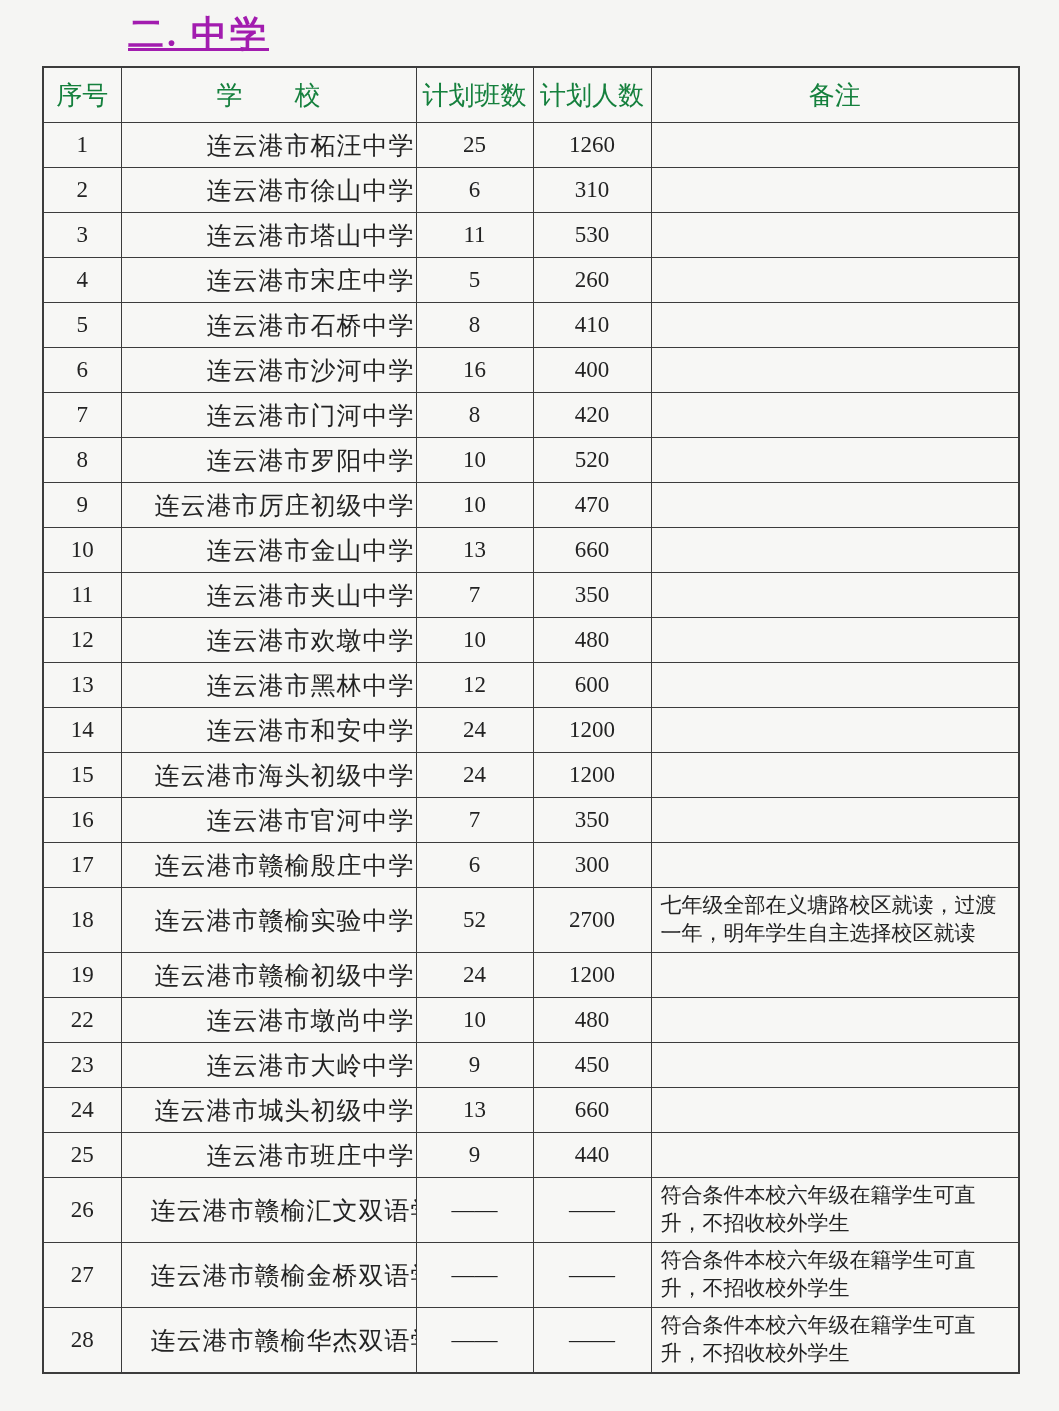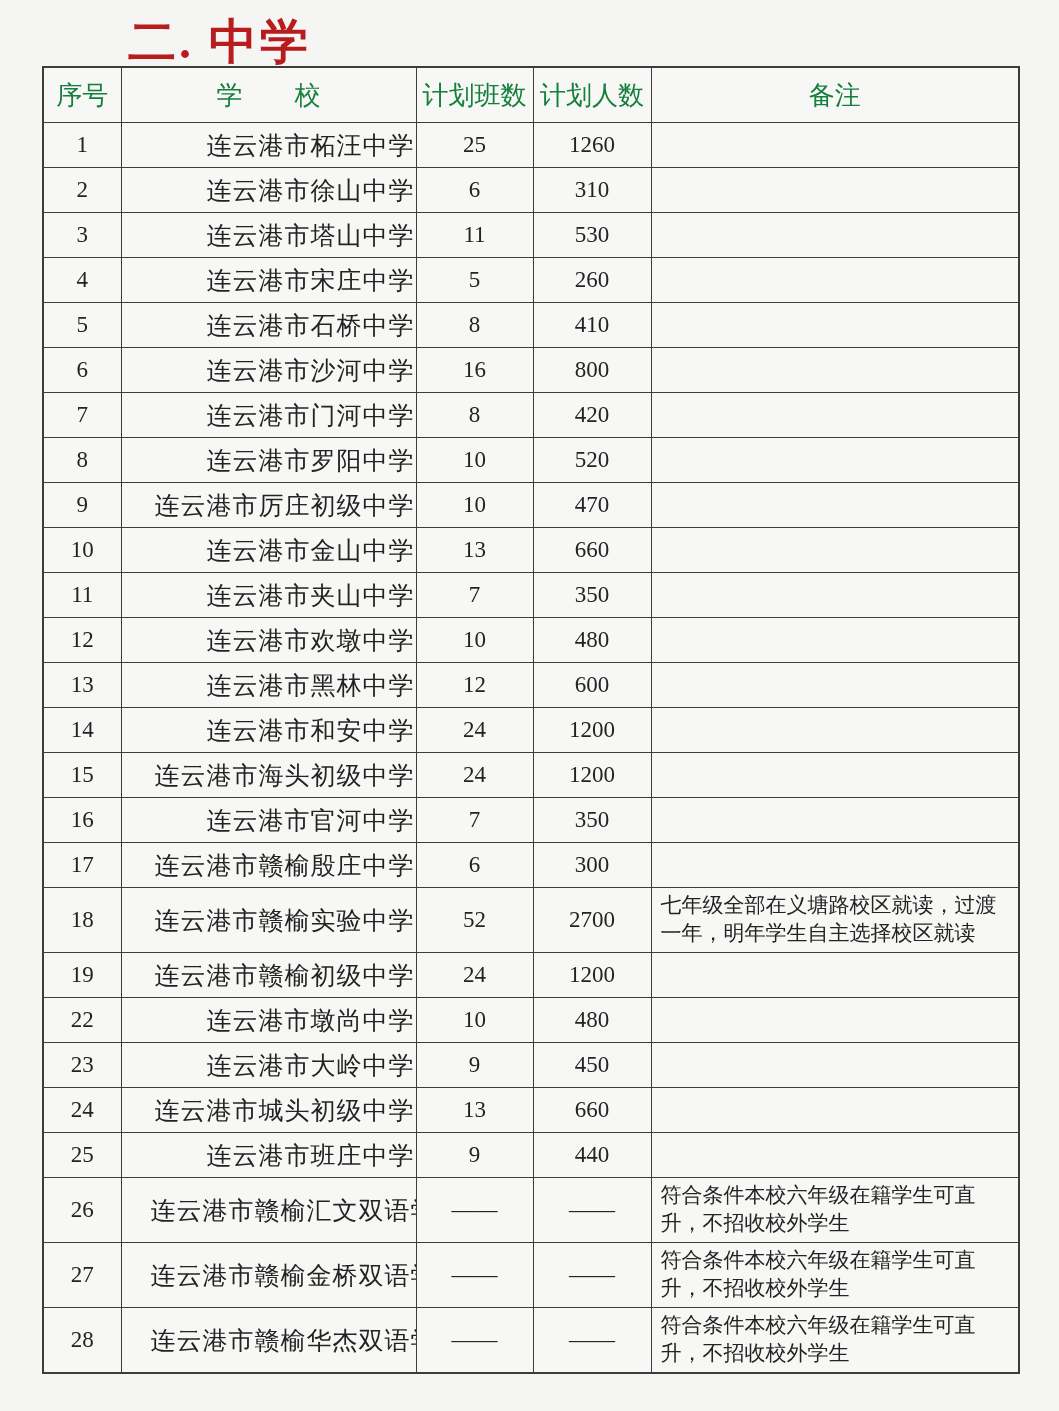--- a/index.html
+++ b/index.html
@@ -13,24 +13,25 @@
     height: 1411px;
     background: #f5f5f3;
     font-family: "Liberation Serif", "DejaVu Serif", serif;
     color: #232323;
     overflow: hidden;
   }
   .doc-title {
     position: absolute;
     left: 128px;
     top: 10px;
-    font-size: 48px;
+    font-size: 36px;
     font-weight: bold;
     letter-spacing: 3px;
-    color: #b91c1c;
+    color: #a21caf;
+    text-decoration: underline;
   }
   table.plan-table {
     position: absolute;
     left: 42px;
     top: 66px;
     width: 976px;
     border-collapse: collapse;
     table-layout: fixed;
     border: 2px solid #3c3c3c;
   }
@@ -128,21 +129,21 @@
       <td class="c-no">5</td>
       <td class="c-school">连云港市石桥中学</td>
       <td class="c-num">8</td>
       <td class="c-num">410</td>
       <td class="c-remark"></td>
     </tr>
         <tr class="row-normal">
       <td class="c-no">6</td>
       <td class="c-school">连云港市沙河中学</td>
       <td class="c-num">16</td>
-      <td class="c-num">800</td>
+      <td class="c-num">400</td>
       <td class="c-remark"></td>
     </tr>
         <tr class="row-normal">
       <td class="c-no">7</td>
       <td class="c-school">连云港市门河中学</td>
       <td class="c-num">8</td>
       <td class="c-num">420</td>
       <td class="c-remark"></td>
     </tr>
         <tr class="row-normal">

